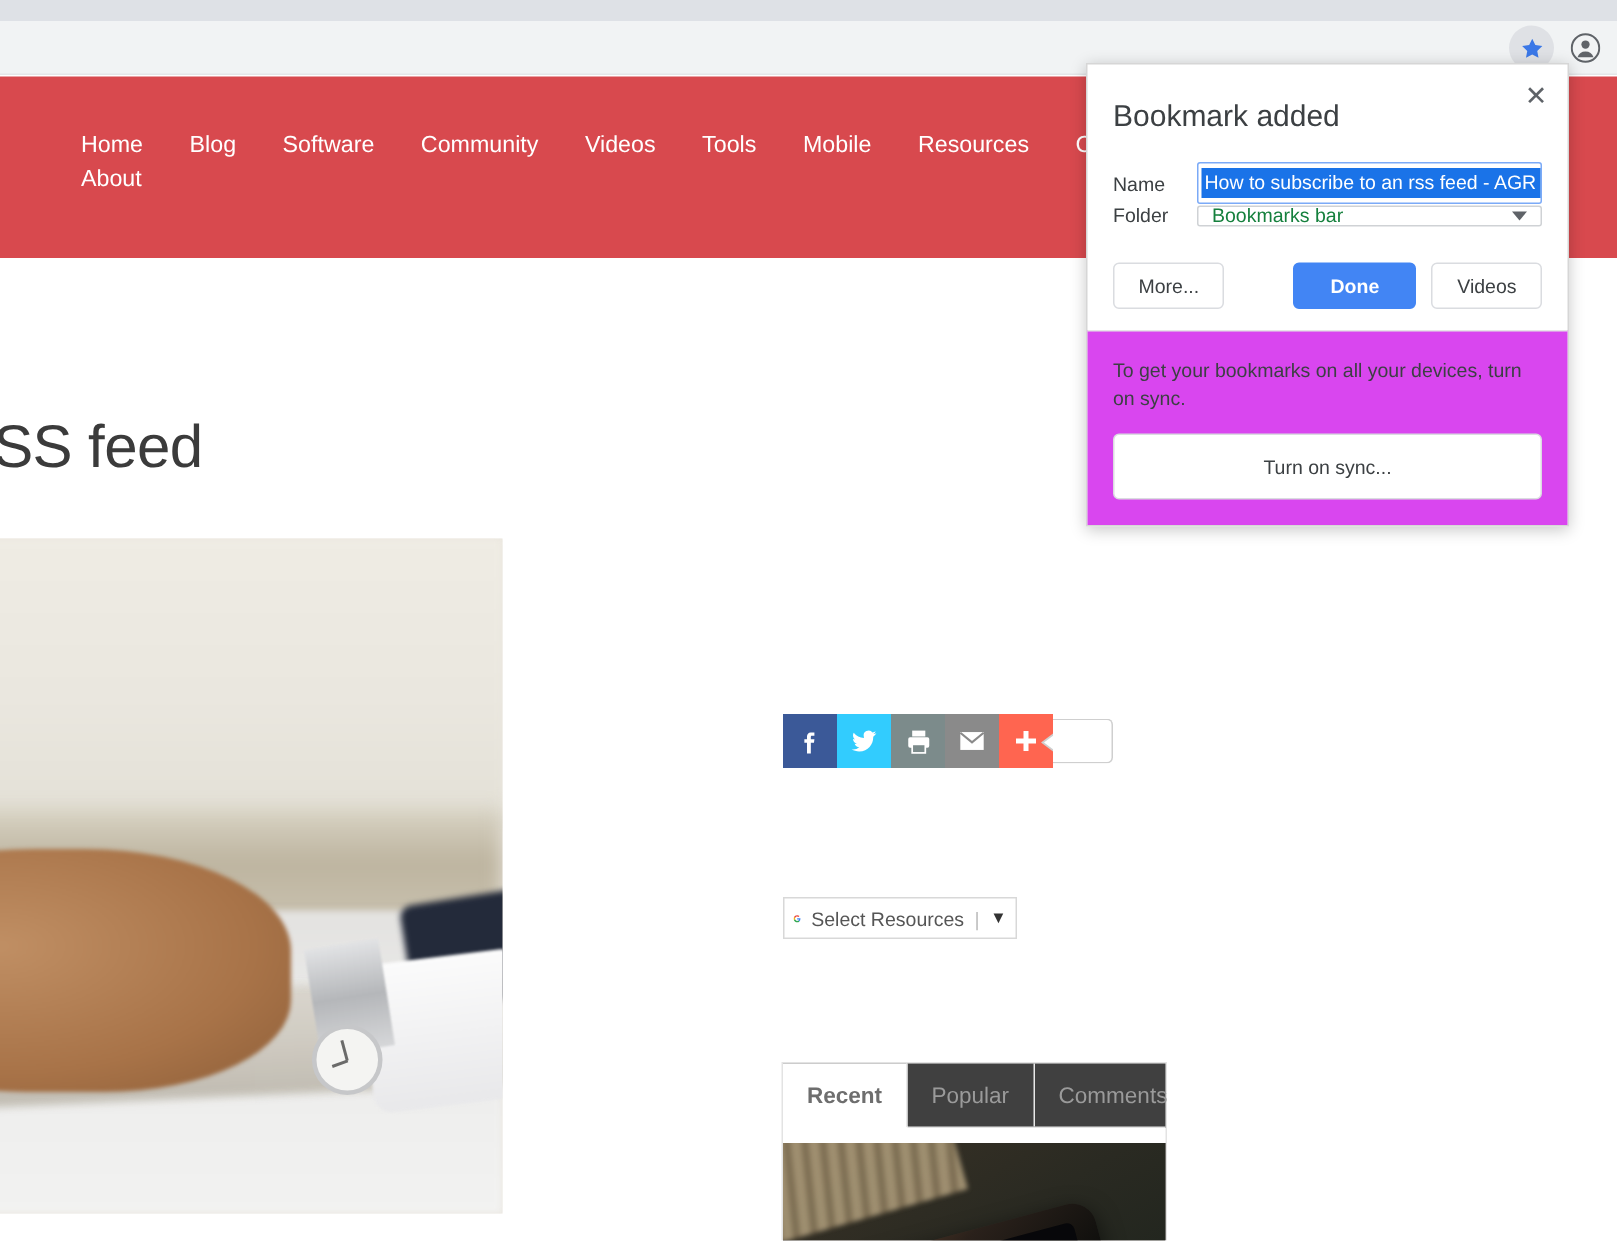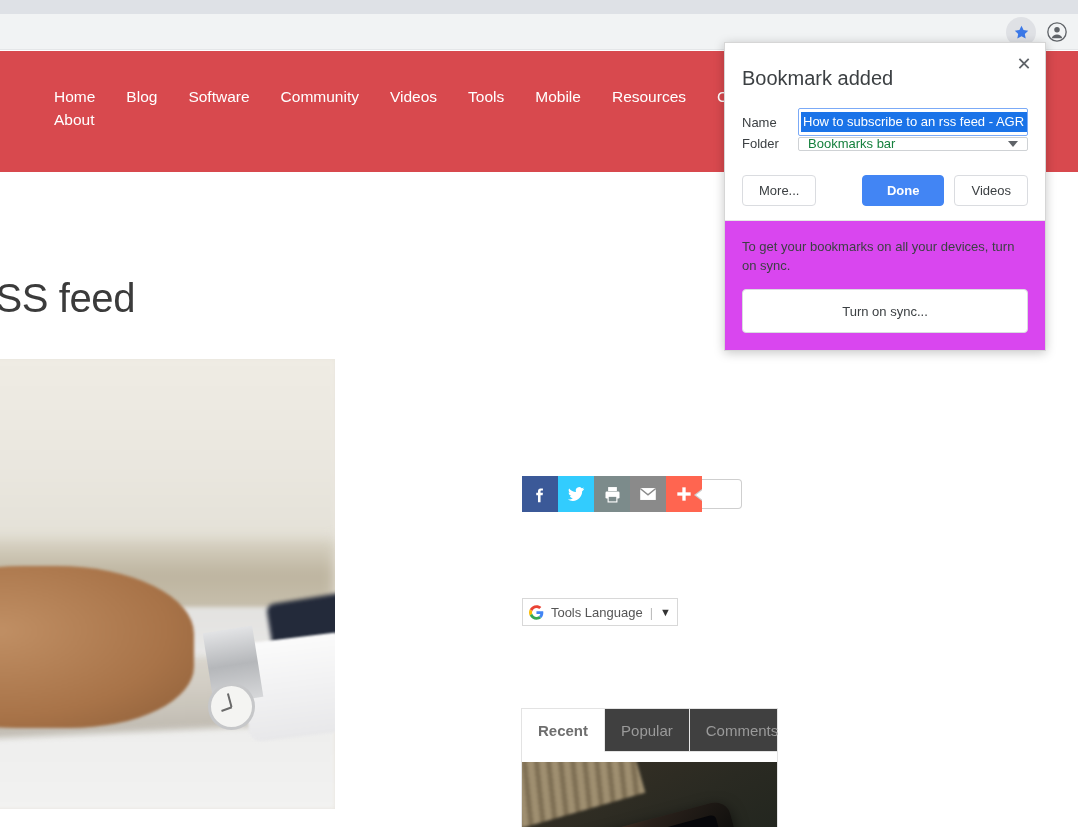--- a/index.html
+++ b/index.html
@@ -574,21 +574,21 @@
       <div class="share-bubble"></div>
     </div>
 
     <div class="gtranslate">
       <svg width="17" height="17" viewBox="0 0 48 48">
         <path fill="#EA4335" d="M24 9.5c3.5 0 6.6 1.2 9 3.6l6.7-6.7C35.6 2.6 30.2.5 24 .5 14.6.5 6.5 5.9 2.6 13.8l7.9 6.1C12.4 14 17.7 9.5 24 9.5z"></path>
         <path fill="#4285F4" d="M46.1 24.5c0-1.6-.1-3.1-.4-4.5H24v9h12.4c-.5 2.9-2.2 5.3-4.7 7l7.6 5.9c4.4-4.1 6.8-10.2 6.8-17.4z"></path>
         <path fill="#FBBC05" d="M10.5 28.4c-.5-1.4-.8-2.9-.8-4.4s.3-3 .8-4.4l-7.9-6.1C1 16.6 0 20.2 0 24s1 7.4 2.6 10.5l7.9-6.1z"></path>
         <path fill="#34A853" d="M24 47.5c6.2 0 11.5-2 15.3-5.6l-7.6-5.9c-2.1 1.4-4.8 2.3-7.7 2.3-6.3 0-11.6-4.5-13.5-10.4l-7.9 6.1C6.5 42.1 14.6 47.5 24 47.5z"></path>
       </svg>
-      <span class="gt-label">Tools Language</span>
+      <span class="gt-label">Select Resources</span>
       <span class="gt-sep">|</span>
       <span class="gt-caret">▼</span>
     </div>
 
     <section class="tabs-widget">
       <div class="tabs-head">
         <div class="tab active">Recent</div>
         <div class="tab">Popular</div>
         <div class="tab">Comments</div>
       </div>

